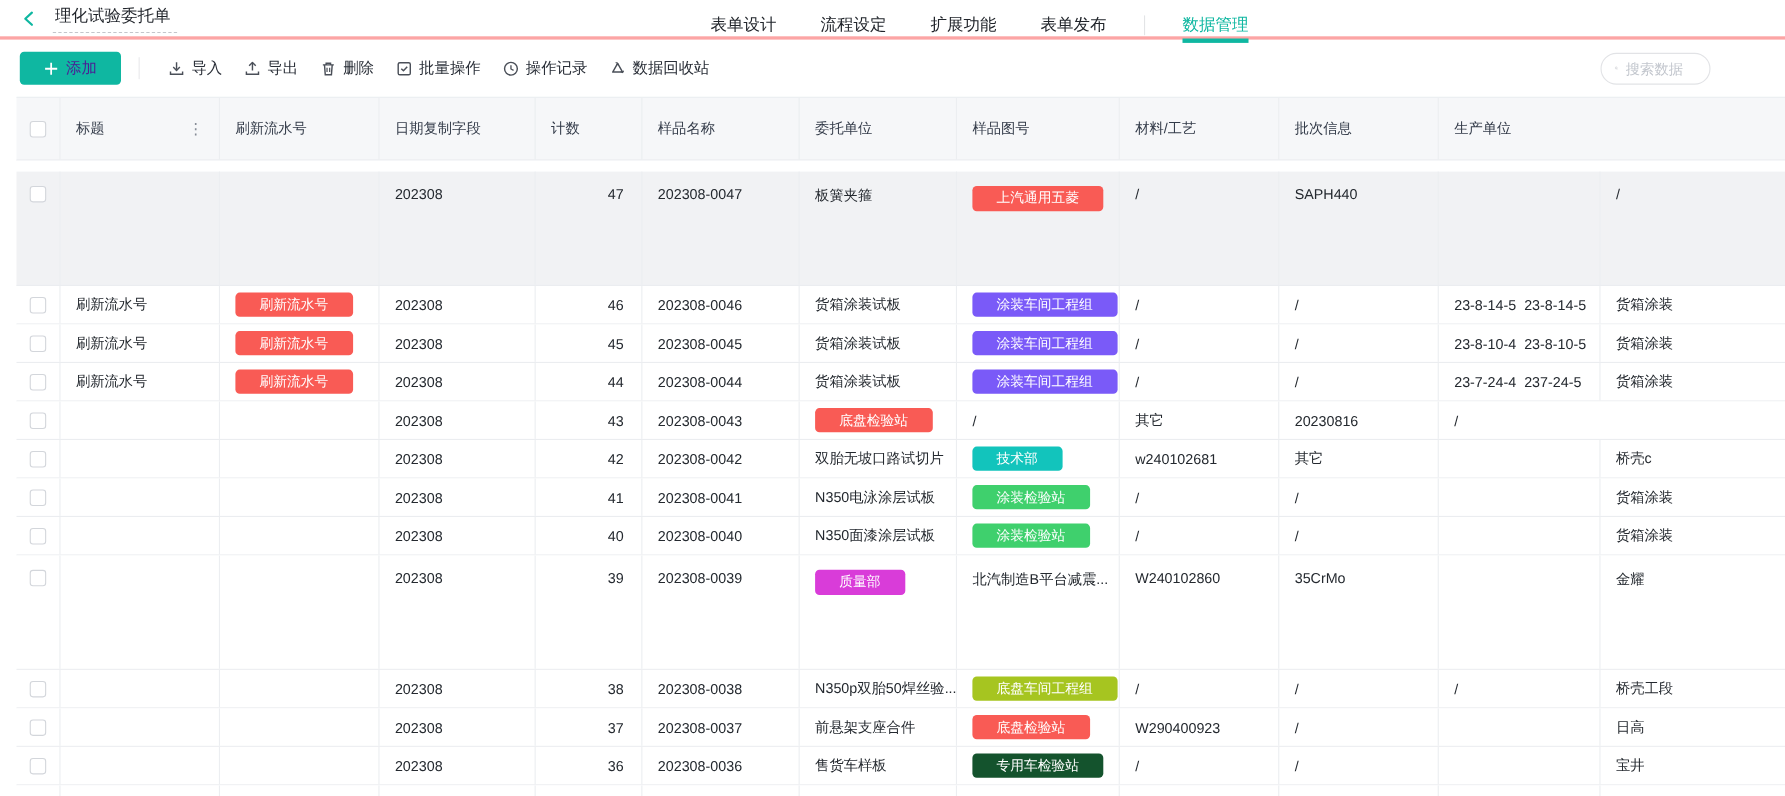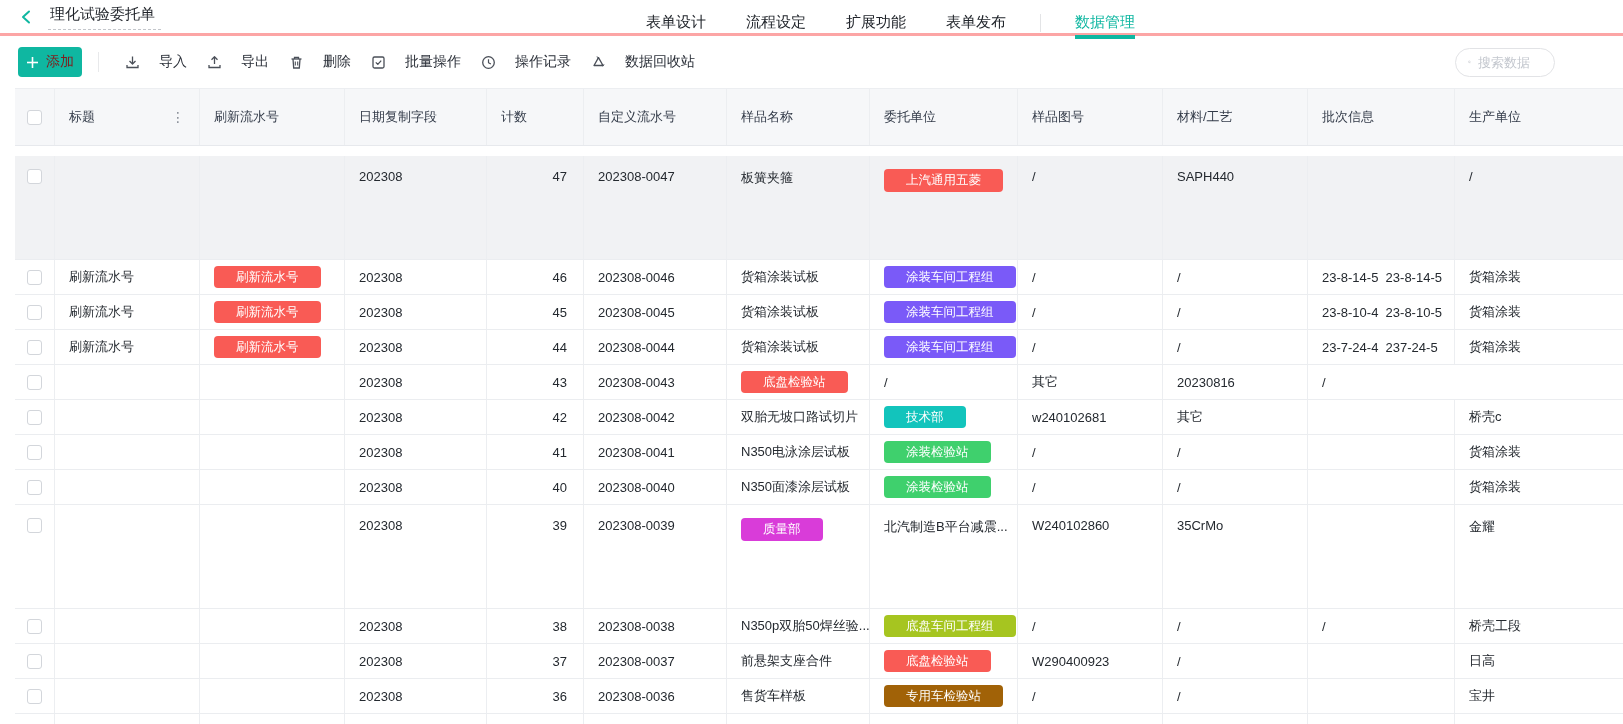--- a/index.html
+++ b/index.html
@@ -15,24 +15,24 @@
   .tabs { display:flex; align-items:stretch; height:100%; margin-left:auto; margin-right:452px;margin-top:12px; }
   .tab { display:flex; align-items:center; font-size:15px; color:#21252b; padding:0 20px;
     cursor:pointer; position:relative; white-space:nowrap; }
   .tab-divider { width:1px; background:#e3e4e6; height:18px; align-self:center; margin:0 14px; }
   .tab.active { color:var(--accent); }
   .tab.active::after { content:""; position:absolute; left:50%; transform:translateX(-50%);
     bottom:0; width:60px; height:4px; background:var(--accent); }
 
   
   .toolbar { height:52px; display:flex; align-items:center; padding:0 18px; background:#fff; }
-  .add-btn { background:var(--accent); color:#7f1d1d; font-size:14px; border:none; border-radius:4px;
-    height:30px; padding:0 8px; display:flex; align-items:center; gap:7px; cursor:pointer; }
+  .add-btn { background:var(--accent); color:#4c1d95; font-size:14px; border:none; border-radius:4px;
+    height:30px; padding:0 22px; display:flex; align-items:center; gap:7px; cursor:pointer; }
   .tb-divider { width:1px; height:20px; background:#e8e9eb; margin:0 16px; }
-  .tool-btn { display:flex; align-items:center; gap:19px; font-size:14px; color:#2a2f38;
+  .tool-btn { display:flex; align-items:center; gap:6px; font-size:14px; color:#2a2f38;
     background:none; border:none; cursor:pointer; padding:6px 10px; white-space:nowrap; }
   .tool-btn svg { display:block; }
   .search-box { margin-left:auto; margin-right:50px; display:flex; align-items:center; gap:7px;
     border:1px solid #e2e3e6; border-radius:15px; height:29px; padding:0 12px; width:100px; background:#fff; }
   .search-box input { border:none; outline:none; width:64px; font-size:13px; color:#333;
     font-family:inherit; background:transparent; }
   .search-box input::placeholder { color:#c2c6cd; }
 
   
   .table { margin-left:15px; width:1608px; }
@@ -155,21 +155,20 @@
     <div class="cell cb">
         <span class="checkbox"></span>
       </div>
     <div class="cell head-title">
       <span>标题</span>
       <span class="more">⋮</span>
     </div>
     <div class="cell">刷新流水号</div>
     <div class="cell">日期复制字段</div>
     <div class="cell">计数</div>
-    <div class="cell">自定义流水号</div>
     <div class="cell">样品名称</div>
     <div class="cell">委托单位</div>
     <div class="cell">样品图号</div>
     <div class="cell">材料/工艺</div>
     <div class="cell">批次信息</div>
     <div class="cell">生产单位</div>
   </div>
   <div class="spacer"></div>
   <div>
       <div class="trow tall shaded">
@@ -379,21 +378,21 @@
         <div class="cell cb">
           <span class="checkbox"></span>
         </div>
         <div class="cell"></div>
         <div class="cell"></div>
         <div class="cell">202308</div>
         <div class="cell num">36</div>
         <div class="cell">202308-0036</div>
         <div class="cell">售货车样板</div>
         <div class="cell">
-          <span class="badge" style="background: #a16207;">专用车检验站</span>
+          <span class="badge" style="background: #14532d;">专用车检验站</span>
         </div>
         <div class="cell">/</div>
         <div class="cell">/</div>
         <div class="cell pre"></div>
         <div class="cell">宝井</div>
       </div>
       <div class="trow">
         <div class="cell cb">
           <span class="checkbox"></span>
         </div>

